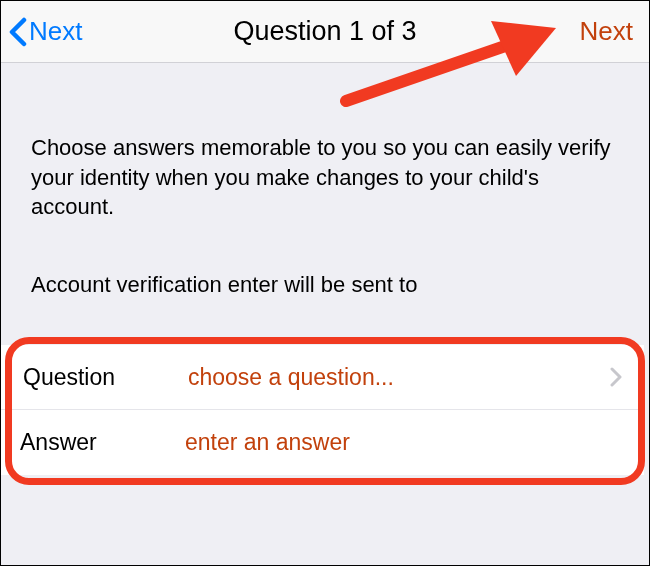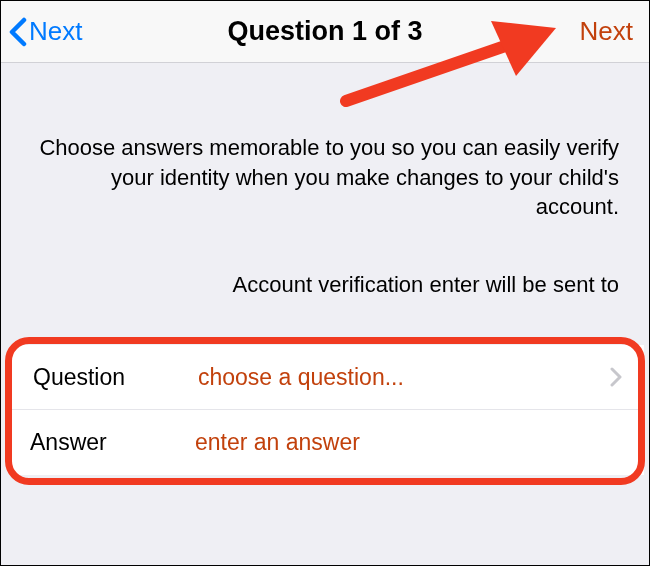--- a/index.html
+++ b/index.html
@@ -41,52 +41,52 @@
       width: 18px;
       height: 30px;
       margin-right: 2px;
     }
     
     .nav-title {
       position: absolute;
       left: 50%;
       transform: translateX(-50%);
       font-size: 27px;
-      font-weight: 700;
+      font-weight: 400;
       color: #000;
     }
     
     .next-button {
       color: #c2410c;
       font-size: 26px;
       cursor: pointer;
       padding-right: 8px;
     }
     
     .content {
-      padding: 70px 30px 0 22px;
-      text-align: right;
+      padding: 70px 30px 0 30px;
+      text-align: left;
     }
     
     .instruction-text {
       font-size: 22px;
       color: #000;
       line-height: 1.35;
       margin-bottom: 48px;
     }
     
     .email-text {
       font-size: 22px;
       color: #000;
       line-height: 1.35;
     }
     
     .form-section {
       position: absolute;
-      left: 10px;
+      left: 0;
       right: 5px;
       top: 344px;
     }
     
     .form-group {
       background: #fff;
       border-radius: 0;
     }
     
     .form-row {

